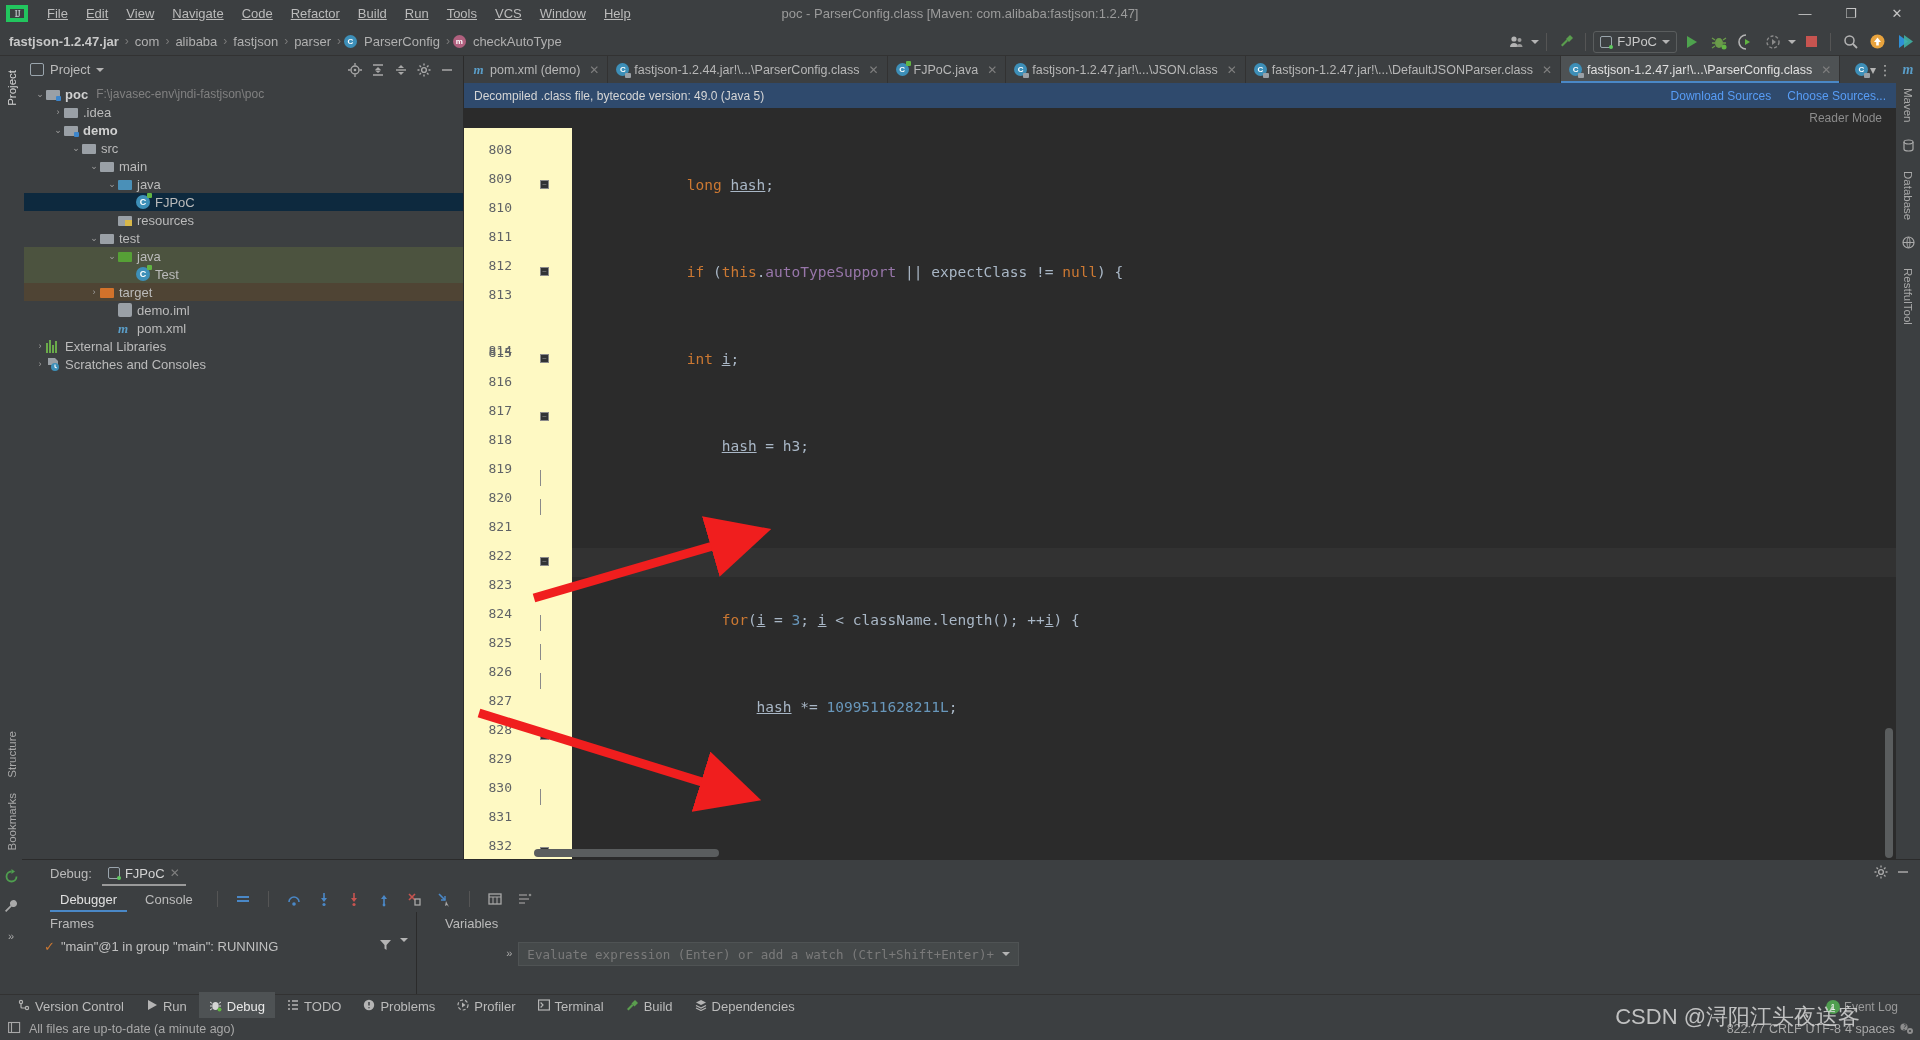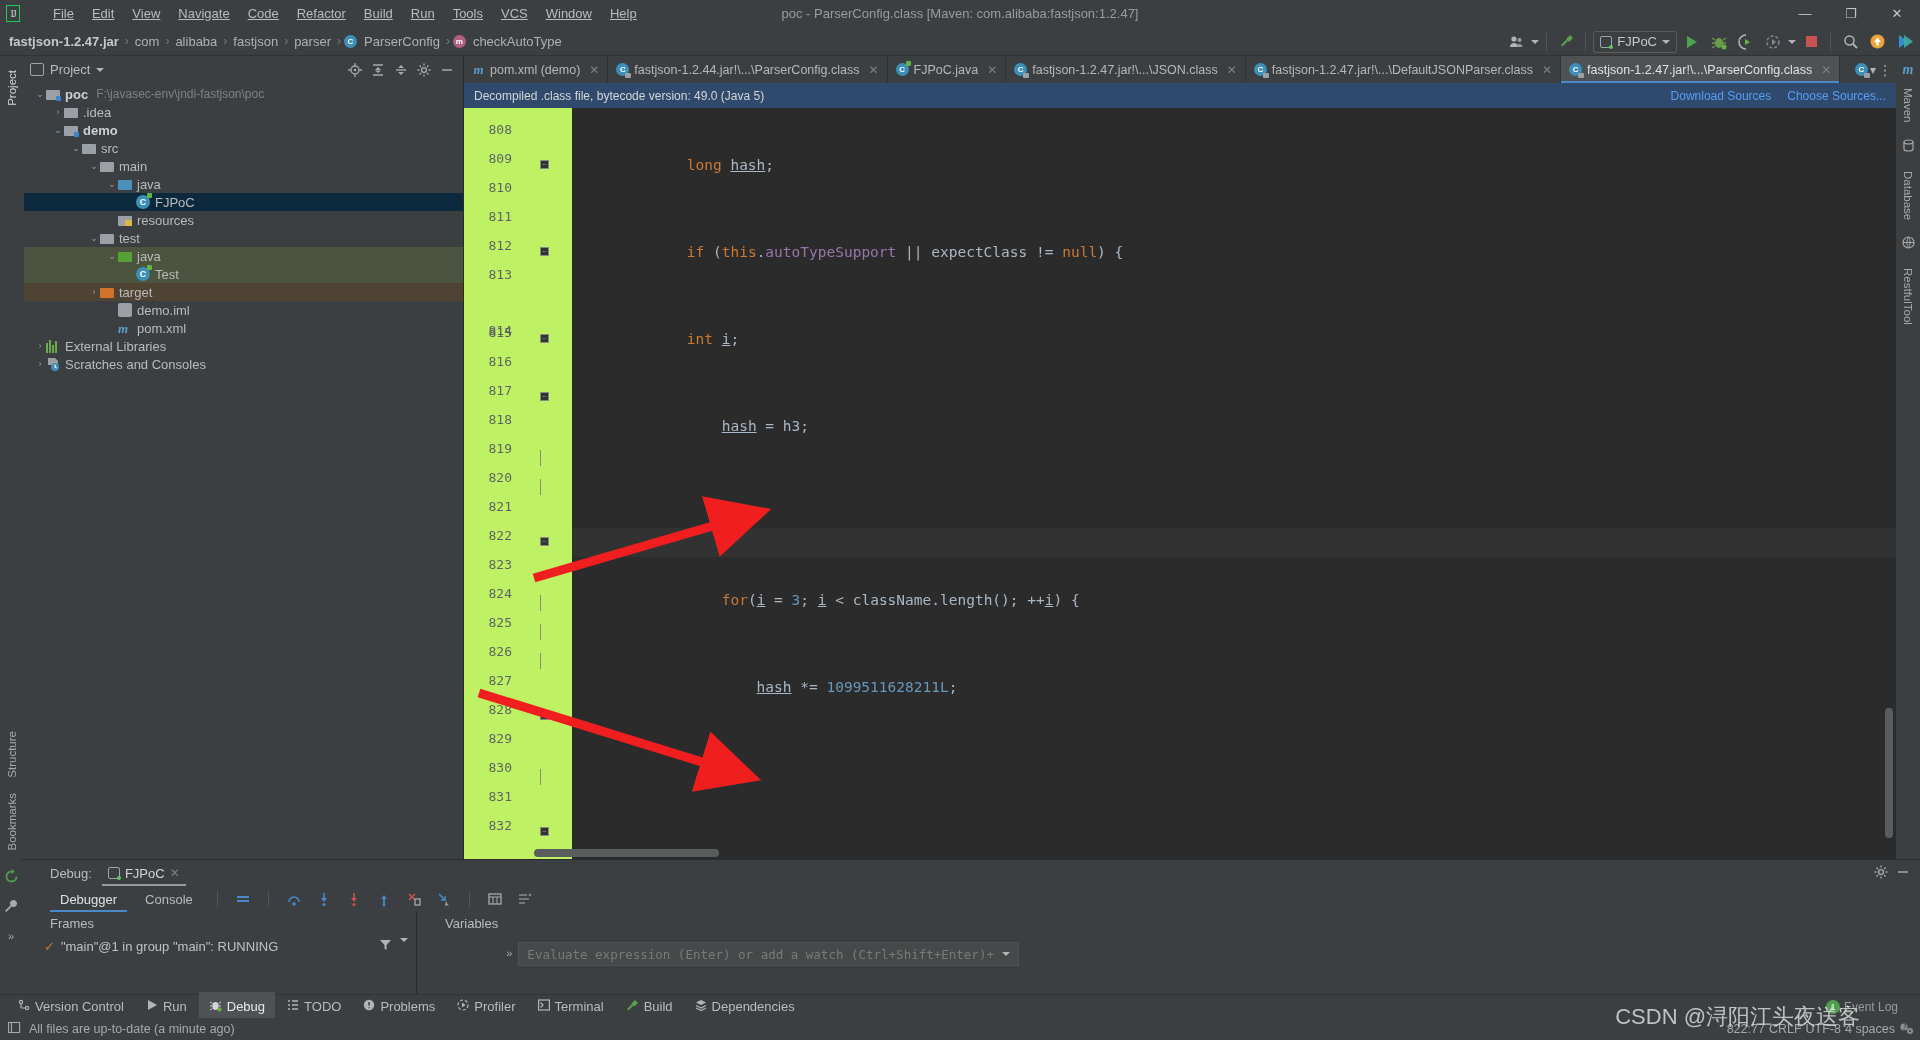--- a/index.html
+++ b/index.html
@@ -8,21 +8,21 @@
     background:#3c3f41;
     font-family:"Liberation Sans", sans-serif;
     font-size:13px;
     color:#bbbbbb;
     -webkit-font-smoothing: antialiased;
   }
   .app { position:relative; width:1920px; height:1040px; display:flex; flex-direction:column; }
 
   
   .menubar { height:27px; background:#3c3f41; display:flex; align-items:center; padding-left:6px; flex:0 0 27px; position:relative; }
-  .ij-logo { width:14px; height:17px; border:1px solid #22c55e; color:#cfd6dc; font-size:10px; display:flex;align-items:center;justify-content:center; font-family:"Liberation Serif",serif; margin-right:24px; letter-spacing:-1px;}
+  .ij-logo { width:22px; height:17px; border:4px solid #22c55e; color:#cfd6dc; font-size:10px; display:flex;align-items:center;justify-content:center; font-family:"Liberation Serif",serif; margin-right:10px; letter-spacing:-1px;}
   .menu-item { padding:3px 9px; color:#bbbbbb; font-size:13px; white-space:nowrap; }
   .menu-item .u { text-decoration:underline; }
   .win-title { position:absolute; left:50%; transform:translateX(-50%); color:#9b9b9b; font-size:13px; white-space:nowrap;}
   .win-buttons { position:absolute; right:0; top:0; height:27px; display:flex; align-items:center; }
   .win-btn { width:46px; height:27px; display:flex;align-items:center;justify-content:center; color:#c5c5c5; font-size:13px;}
 
   
   .toolbar { height:29px; background:#3c3f41; display:flex; align-items:center; padding-left:6px; flex:0 0 29px; border-bottom:1px solid #323232; position:relative;}
   .crumbs { display:flex; align-items:center; gap:0px; }
   .crumb { color:#b0b0b0; font-size:13px; padding:0 3px; white-space:nowrap;}
@@ -88,21 +88,21 @@
   .tabic.mvn{background:transparent;color:#5a9ec9;font-style:italic;font-family:"Liberation Serif",serif;font-size:13px;}
   .tabbar-right { margin-left:auto; display:flex; align-items:center; gap:2px; padding:0 5px; background:#3c3f41;}
 
   .notif { height:25px; background:#2f4a6d; display:flex;align-items:center; padding:0 10px; font-size:12px; color:#d6d6d6; flex:0 0 25px;}
   .notif .links { margin-left:auto; display:flex; gap:16px;}
   .notif .links a { color:#589df6; text-decoration:none; font-size:12px;}
   .reader-bar { height:20px; background:#2b2b2b; display:flex; justify-content:flex-end; align-items:center; padding-right:14px; flex:0 0 20px;}
   .reader-bar span { color:#8c8c8c; font-size:12px;}
 
   .code-wrap { flex:1 1 auto; position:relative; background:#2b2b2b; overflow:hidden; display:flex;}
-  .gutter { width:108px; flex:0 0 108px; background:#bef264; position:relative; }
+  .gutter { width:108px; flex:0 0 108px; background:#fef9c3; position:relative; }
   .gutter-num { position:absolute; right:60px; color:#606366; font-size:13px; font-family:"DejaVu Sans Mono", monospace; text-align:right; width:40px;}
   .fold-mark { position:absolute; left:76px; width:11px;height:11px; color:#8a8a8a;}
   .fold-box { width:9px;height:9px;border:1px solid #8a8a8a; display:flex;align-items:center;justify-content:center; font-size:8px; color:#8a8a8a; line-height:1; background:#313335;}
   .fold-end { width:9px; height:9px; border-left:1px solid #8a8a8a; border-bottom:1px solid #8a8a8a;}
   .code { flex:1 1 auto; position:relative; font-family:"DejaVu Sans Mono", monospace; font-size:14.5px; line-height:29px; white-space:pre; color:#a9b7c6; padding-left:10px;}
   .cline { height:29px; white-space:pre; }
   .hl-strip { position:absolute; left:0; right:0; height:29px; background:#323232; }
 
   
   .kw { color:#cc7832; }
@@ -496,20 +496,23 @@
       </div>
 
       <div class="notif">
         <span>Decompiled .class file, bytecode version: 49.0 (Java 5)</span>
         <span class="links">
           <a href="#">Download Sources</a>
           <a href="#">Choose Sources...</a>
         </span>
       </div>
 
+      <div class="reader-bar">
+        <span>Reader Mode</span>
+      </div>
 
       <div class="code-wrap">
 
         <div class="hl-strip" style="top:420px;"></div>
 
         <div class="gutter">
 
           <div class="gutter-num" style="top:14px;">808</div>
           <div class="gutter-num" style="top:43px;">809</div>
           <div class="gutter-num" style="top:72px;">810</div>

